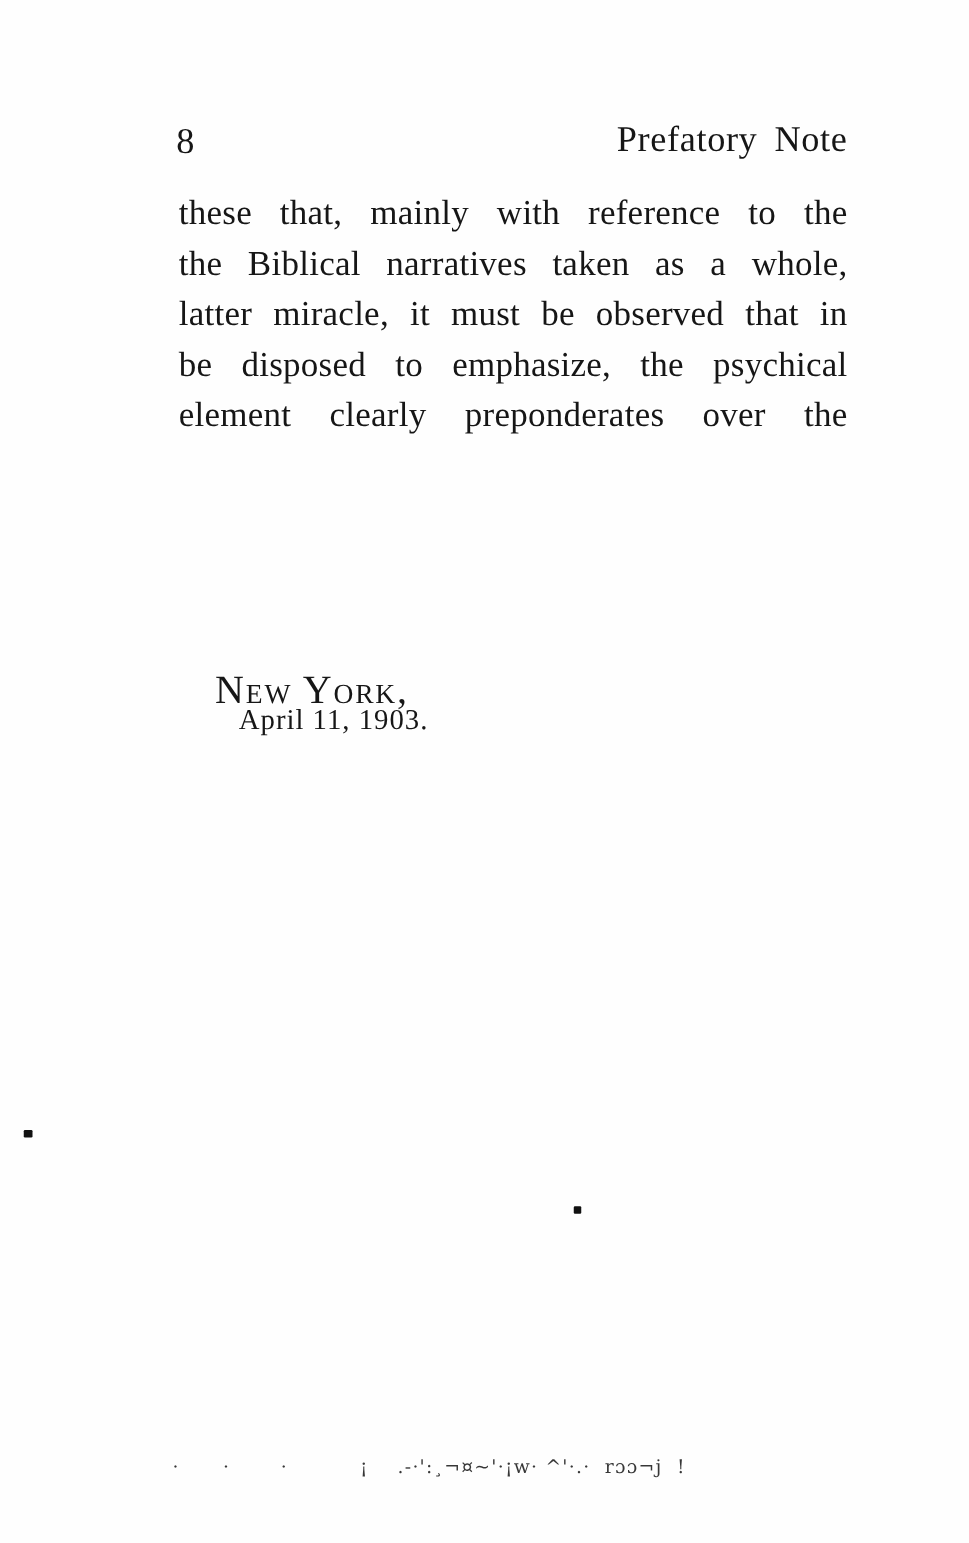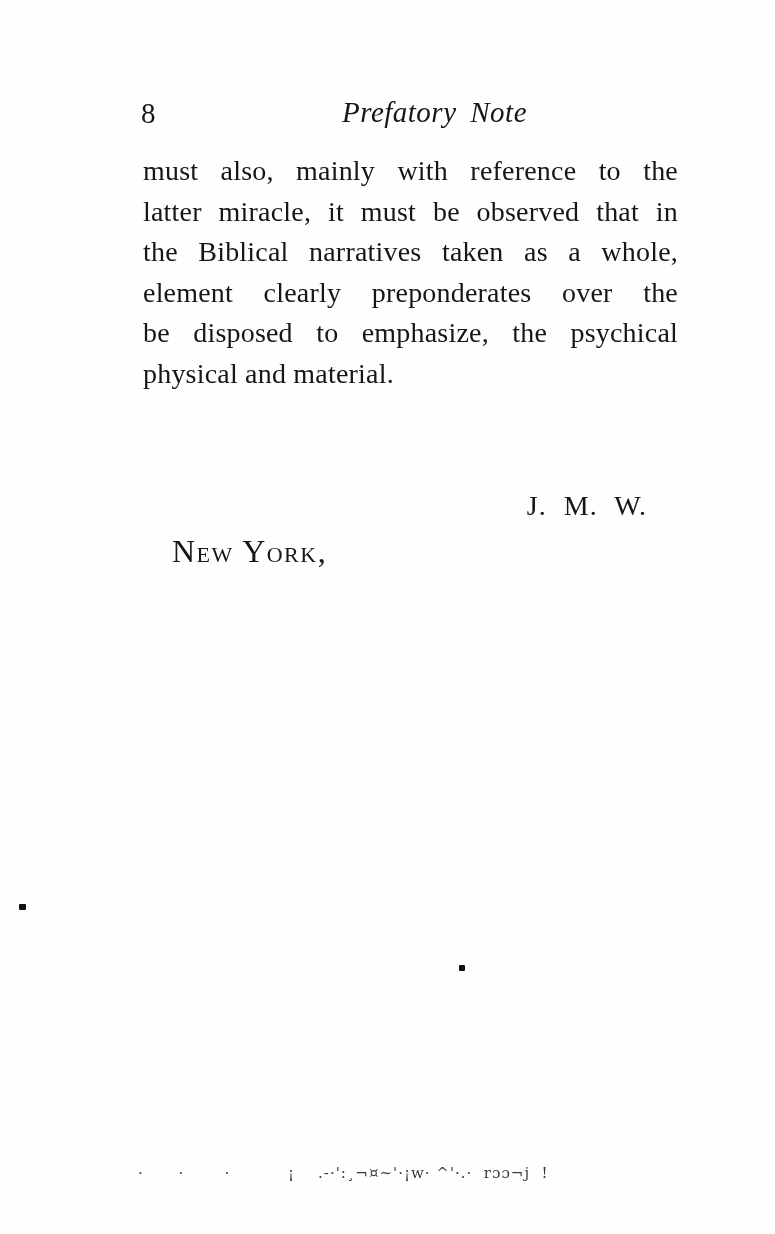--- a/index.html
+++ b/index.html
@@ -22,27 +22,25 @@
     left: 141px;
     top: 97px;
     font-size: 29px;
     line-height: 32px;
   }
   .running-head {
     position: absolute;
     left: 143px;
     top: 95px;
     width: 535px;
-    text-align: center;
-    font-style: italic;
+    text-align: right;
     font-size: 29px;
     line-height: 34px;
     letter-spacing: 0.5px;
     word-spacing: 6px;
-    margin-left: 24px;
   }
   
   .body-text {
     position: absolute;
     left: 143px;
     top: 151px;
     width: 535px;
     font-size: 28px;
     line-height: 40.5px;
     letter-spacing: 0.2px;
@@ -105,32 +103,31 @@
 </head>
 <body>
 
 <div class="page">
 
   <div class="page-number">8</div>
 
   <div class="running-head">Prefatory Note</div>
 
   <div class="body-text">
-    <div class="body-line">must also, mainly with reference to the</div>
+    <div class="body-line">these that, mainly with reference to the</div>
+    <div class="body-line">the Biblical narratives taken as a whole,</div>
     <div class="body-line">latter miracle, it must be observed that in</div>
-    <div class="body-line">the Biblical narratives taken as a whole,</div>
+    <div class="body-line">be disposed to emphasize, the psychical</div>
     <div class="body-line">element clearly preponderates over the</div>
-    <div class="body-line">be disposed to emphasize, the psychical</div>
-    <div class="body-line last">physical and material.</div>
   </div>
 
-  <div class="author-initials">J. M. W.</div>
 
   <div class="dateline-place">New York,</div>
 
+  <div class="dateline-date">April 11, 1903.</div>
 
   <div class="speck speck-left"></div>
 
   <div class="speck speck-center"></div>
 
   <div class="scan-smudge">·      ·       ·          ¡    .-·':¸¬¤~'·¡w· ^'·.·  rɔɔ¬j  !</div>
 
 </div>
 
 </body></html>

